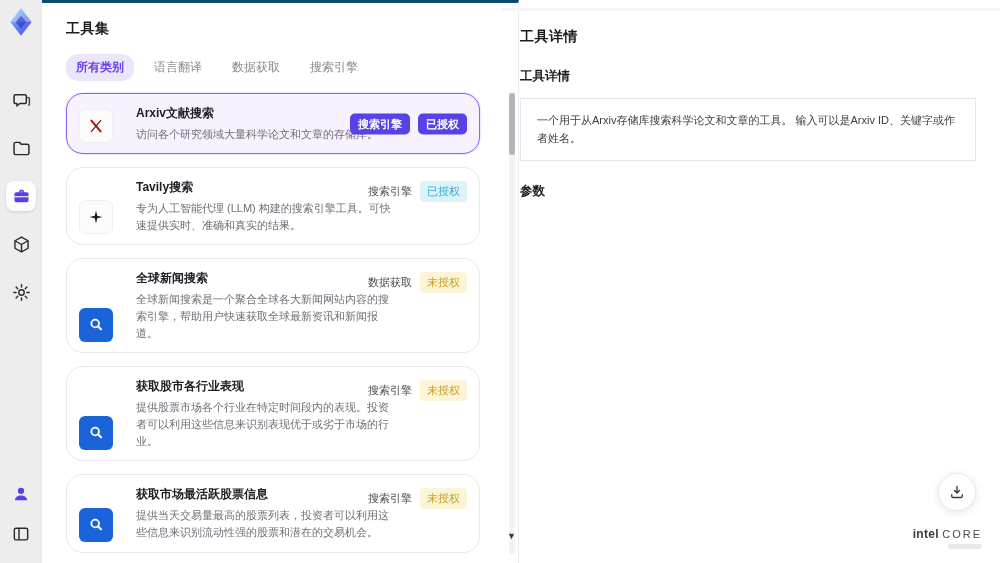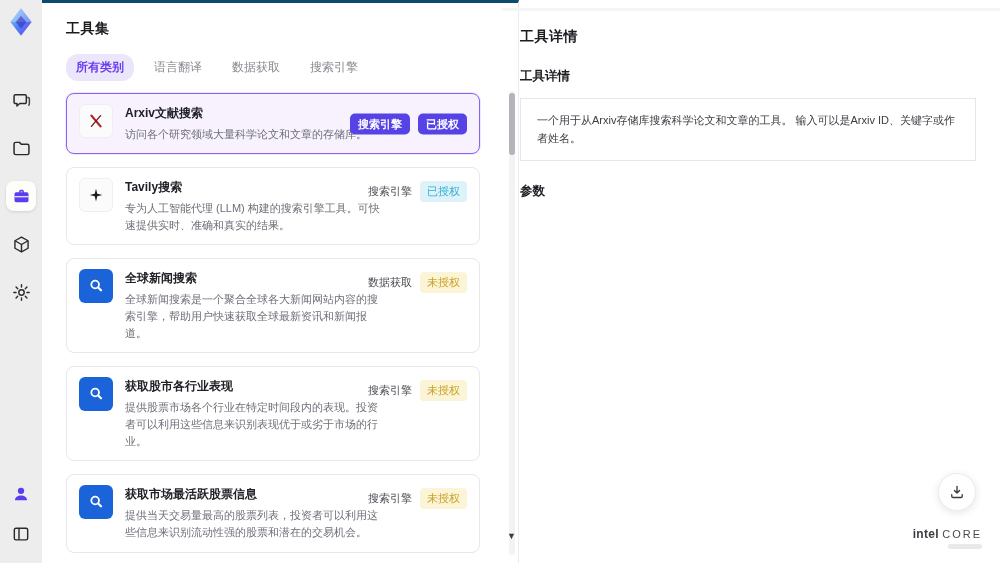--- a/index.html
+++ b/index.html
@@ -19,22 +19,22 @@
 
   
   .list-panel { position:absolute; left:42px; top:0; width:477px; height:563px;
     background:#fff; border-right:1px solid #ececee; border-top:3px solid #0c4a6e;
     padding:17px 17px 0 24px; }
   .list-title { font-size:14px; font-weight:bold; letter-spacing:.5px; }
   .tabs { display:flex; gap:10px; margin-top:16px; align-items:center; }
   .tab { font-size:12px; color:#8a8a92; padding:5px 10px; border-radius:12px; cursor:pointer; }
   .tab.active { background:#ece6fb; color:#6a3df0; font-weight:bold; }
   .cards { margin-top:12px; width:414px; }
-  .card { position:relative; border:1px solid #e7e7ec; border-radius:8px;
-    background:#fff; padding:10px 12px; margin-bottom:13px; display:flex; gap:12px; cursor:pointer; }
+  .card { position:relative; border:1px solid #e7e7ec; border-radius:17px;
+    background:#fff; padding:10px 12px; margin-bottom:13px; display:flex; gap:23px; cursor:pointer;align-items:flex-end; }
   .card.selected { border:1.5px solid #8a63f0; background:#f7f2fd;
     box-shadow:0 0 0 1px rgba(138,99,240,.15); }
   .tool-ico { flex:none; width:34px; height:34px; border-radius:6px; display:flex;
     align-items:center; justify-content:center; background:#f7f7f8; }
   .tool-ico.blue { background:#1a63d8; }
   .tool-ico.white { background:#fbfbfc; border:1px solid #efeff2; }
   .card-main { padding-top:1px; }
   .tool-name { font-size:12px; font-weight:bold; color:#202027; }
   .tool-desc { font-size:11px; color:#6e6e78; line-height:1.55; margin-top:4px; max-width:256px; }
   .badges { position:absolute; right:12px; top:13px; display:flex; gap:8px; align-items:center; }

